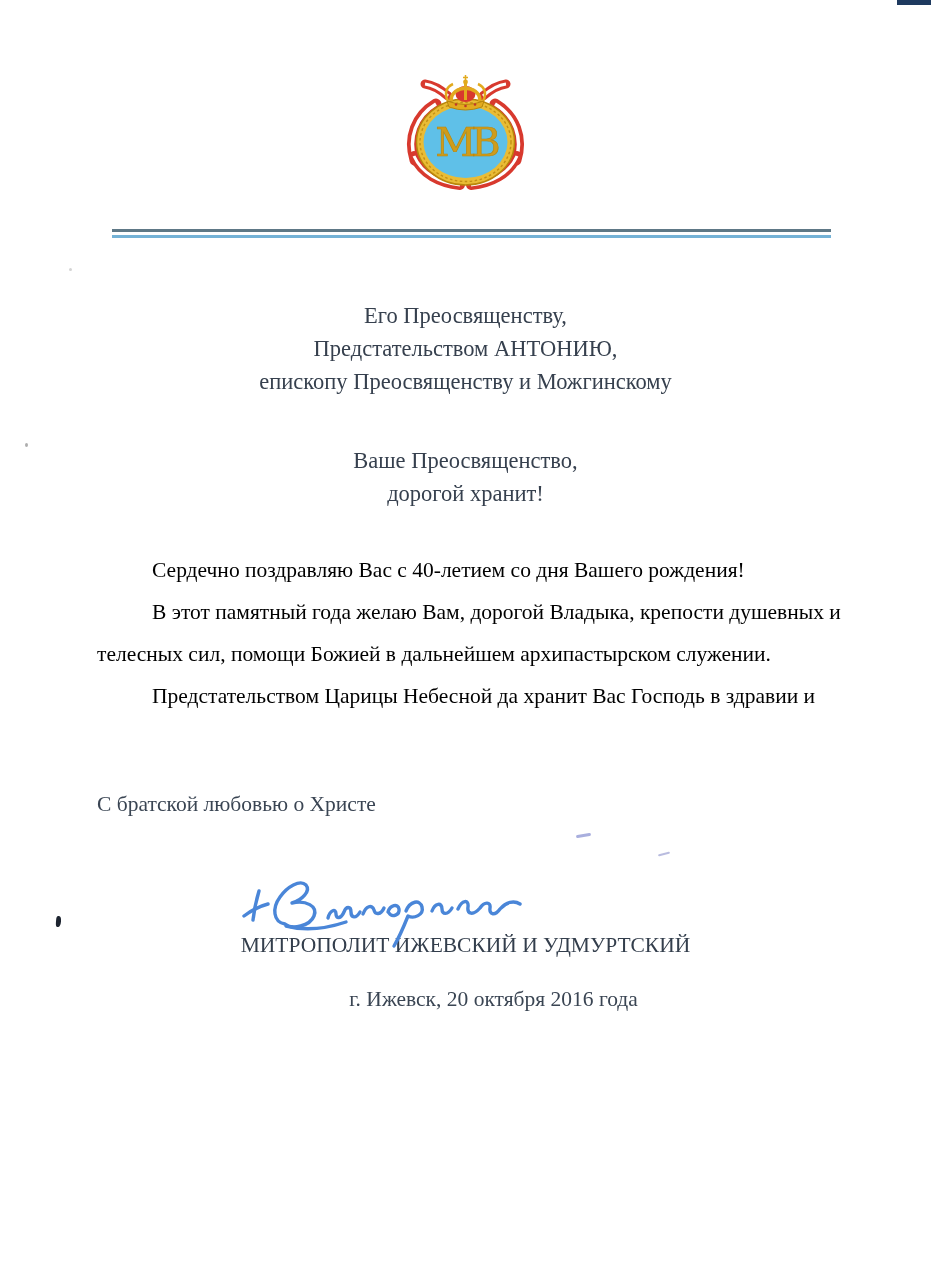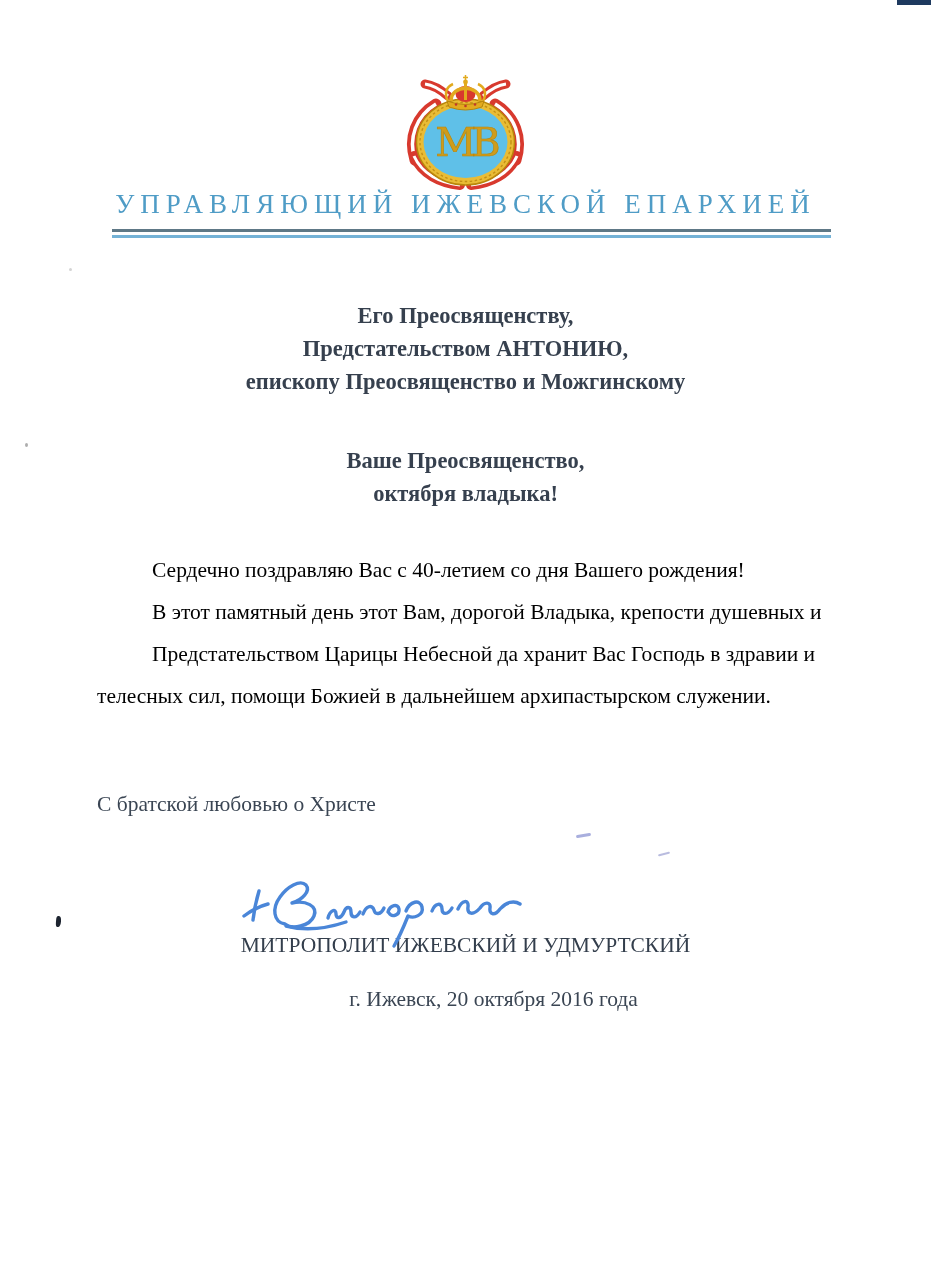--- a/index.html
+++ b/index.html
@@ -20,26 +20,26 @@
     font-size: 27px; letter-spacing: 6px;
     color: #4f9cc6; white-space: nowrap;
   }
   .divider { position: absolute; top: 229px; left: 112px; width: 719px; }
   .divider-top    { height: 3px; background: #5e7886; margin-bottom: 3px; }
   .divider-bottom { height: 3px; background: #74b2d6; }
 
   
   .addressee {
     position: absolute; top: 299px; left: 0; width: 100%;
-    text-align: center; font-weight: bold;
+    text-align: center; font-weight: normal;
     font-size: 22.5px; line-height: 33px; color: #36404e;
   }
   .salutation {
     position: absolute; top: 444px; left: 0; width: 100%;
-    text-align: center; font-weight: bold;
+    text-align: center; font-weight: normal;
     font-size: 22.5px; line-height: 33px; color: #36404e;
   }
 
   
   .body-block {
     position: absolute; top: 549px; left: 97px; width: 742px;
     font-size: 21.5px; line-height: 42px; color: #000000;
   }
   .body-line { white-space: nowrap; }
   .indent { padding-left: 55px; }
@@ -117,43 +117,42 @@
         <circle cx="65.5" cy="10" r="2.4" fill="#e2aa1e"></circle>
         <path d="M65.5,3 L65.5,8 M63,5.5 L68,5.5" stroke="#e2aa1e" stroke-width="1.5"></path>
         <path d="M47,29 Q65.5,36 84,29 L82,35 Q65.5,41 49,35 Z" fill="#e2aa1e" stroke="#b8860b" stroke-width="1"></path>
         <circle cx="56" cy="32.5" r="1.3" fill="#c0392b"></circle>
         <circle cx="65.5" cy="34" r="1.3" fill="#c0392b"></circle>
         <circle cx="75" cy="32.5" r="1.3" fill="#c0392b"></circle>
       </g>
     </svg>
   </div>
 
-  <div class="header-title">УПРАВЛЯЮЩИЙ ИЖЕВСКОЙ ЕПАРХИЕЙ</div>
 
   <div class="divider">
     <div class="divider-top"></div>
     <div class="divider-bottom"></div>
   </div>
 
   <div class="addressee">
     <div>Его Преосвященству,</div>
     <div>Предстательством АНТОНИЮ,</div>
-    <div>епископу Преосвященство и Можгинскому</div>
+    <div>епископу Преосвященству и Можгинскому</div>
   </div>
 
   <div class="salutation">
     <div>Ваше Преосвященство,</div>
-    <div>октября владыка!</div>
+    <div>дорогой хранит!</div>
   </div>
 
   <div class="body-block">
     <div class="body-line indent">Сердечно поздравляю Вас с 40-летием со дня Вашего рождения!</div>
-    <div class="body-line indent">В этот памятный день этот Вам, дорогой Владыка, крепости душевных и</div>
+    <div class="body-line indent">В этот памятный года желаю Вам, дорогой Владыка, крепости душевных и</div>
+    <div class="body-line">телесных сил, помощи Божией в дальнейшем архипастырском служении.</div>
     <div class="body-line indent">Предстательством Царицы Небесной да хранит Вас Господь в здравии и</div>
-    <div class="body-line">телесных сил, помощи Божией в дальнейшем архипастырском служении.</div>
   </div>
 
   <div class="closing">С братской любовью о Христе</div>
 
   <div class="signature-svg">
     <svg width="345" height="88" viewBox="0 0 345 88">
       <g fill="none" stroke="#4a86d8" stroke-width="3.4" stroke-linecap="round" stroke-linejoin="round">
 
         <path d="M16,52 C24,46 32,42 40,40"></path>
         <path d="M31,27 C28,37 26,47 25,56"></path>

